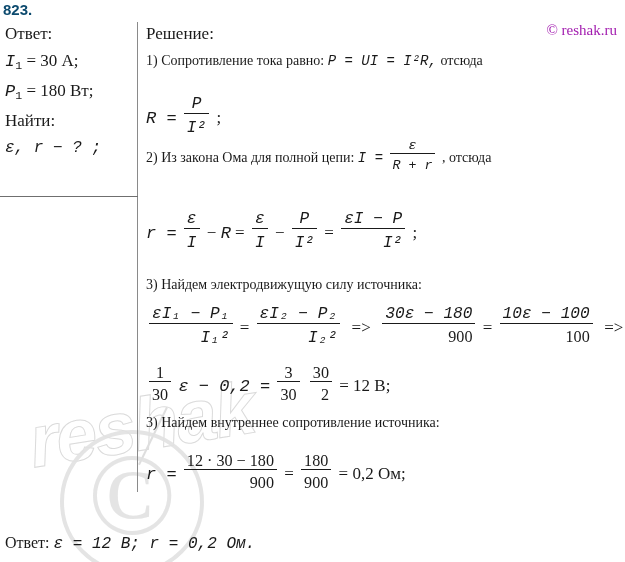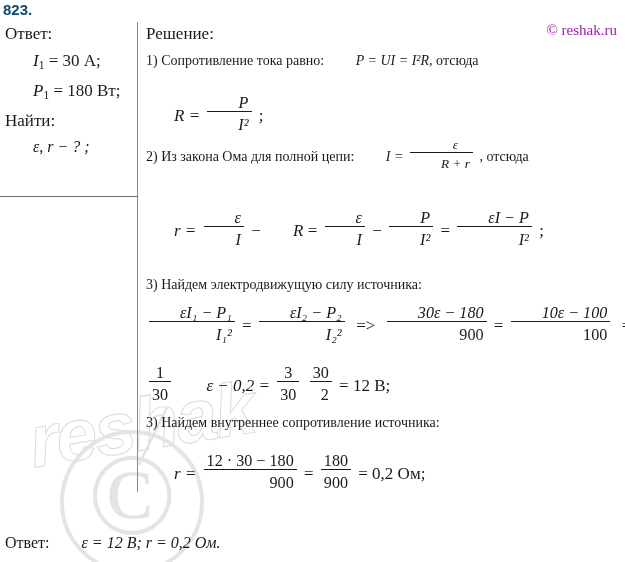--- a/index.html
+++ b/index.html
@@ -145,21 +145,21 @@
     margin: 8px 0 7px 0;
     white-space: nowrap;
   }
   .find-line {
     font-size: 16px;
     margin: 0;
     white-space: nowrap;
   }
 
   
-  i.v { font-style: italic; font-family: Liberation Serif, serif; margin-left: 28px; }
+  i.v { font-style: italic; font-family: Liberation Mono, monospace; }
   .sub { font-size: 0.68em; vertical-align: -0.28em; font-style: normal; }
   .eq { font-style: normal; }
 
   .frac {
     display: inline-block;
     vertical-align: -0.52em;
     text-align: center;
     margin: 0 3px;
     line-height: 1.06;
   }

